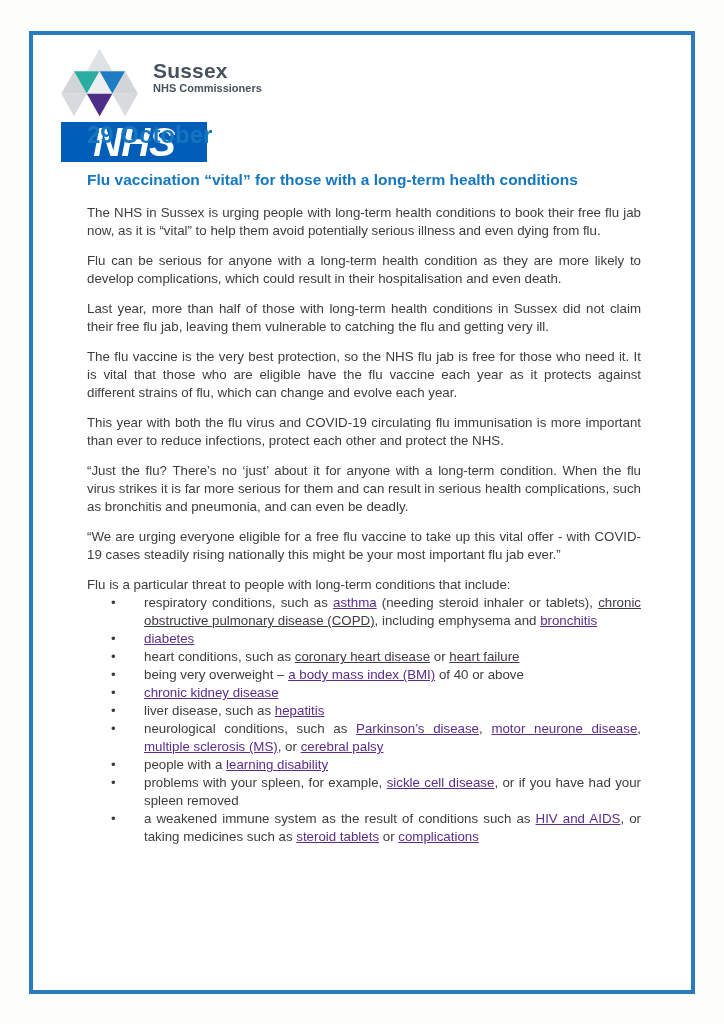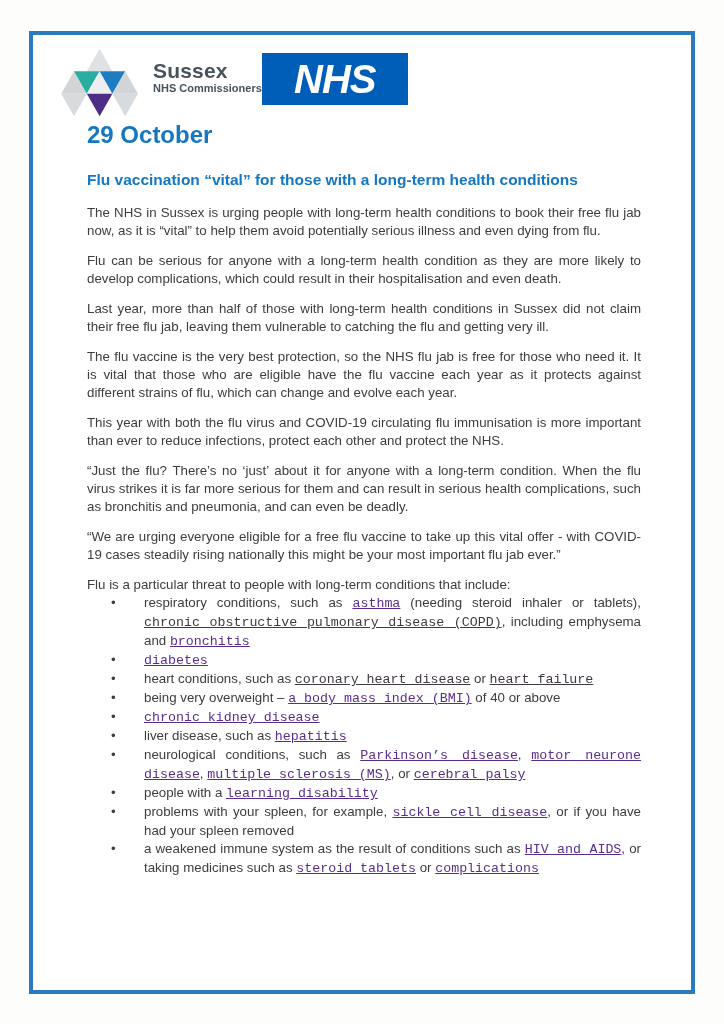--- a/index.html
+++ b/index.html
@@ -7,39 +7,39 @@
     --body_text:#3d3d3c; --link_purple:#5b2d8a; --link_dark:#403a42;
     --logo_teal:#28ada0; --logo_blue:#1e7cc2; --logo_purple:#4e2d87;
     --sussex_text:#47525e;
   }
   *{margin:0;padding:0;box-sizing:border-box;}
   html,body{background:#fdfdfc;}
   .page{position:relative;width:724px;height:1024px;background:#fdfdfc;overflow:hidden;
         font-family:"Liberation Sans",sans-serif;}
   .frame{position:absolute;left:29px;top:31px;width:666px;height:963px;
          border:4px solid var(--border_blue);background:#ffffff;}
-  .header-row{margin:13px 14px 0 28px;display:flex;align-items:flex-start;height:72px;}
+  .header-row{margin:13px 0 0 28px;display:flex;justify-content:space-between;align-items:flex-start;height:72px;flex-direction:column;}
   .sussex-logo{display:flex;align-items:flex-start;gap:14px;}
   .sussex-logo svg{display:block;}
   .sussex-text{margin-top:12px;}
   .sussex-name{font-size:21px;font-weight:bold;color:var(--sussex_text);line-height:22px;letter-spacing:.2px;}
   .sussex-sub{font-size:11px;font-weight:bold;color:var(--sussex_text);line-height:13px;}
   .nhs-logo{width:146px;height:52px;margin-top:5px;background:var(--nhs_blue);color:#fff;
             display:flex;align-items:center;justify-content:center;
             font-weight:bold;font-style:italic;font-size:40px;line-height:1;letter-spacing:-1px;}
   .content{margin:0 50px 0 54px;color:var(--body_text);}
   .page-title{margin-top:25px;font-size:30px;line-height:34px;font-weight:bold;color:var(--title_blue);letter-spacing:-.3px;}
   .page-date{margin-top:3px;font-size:24px;line-height:24px;font-weight:bold;color:var(--title_blue);}
   .article-heading{margin-top:23px;margin-bottom:14px;font-size:15.5px;line-height:20px;font-weight:bold;color:var(--title_blue);}
   .para{font-size:13.3px;line-height:18px;text-align:justify;margin-bottom:12px;}
   .para.tight{margin-bottom:0;}
   ul.cond-list{list-style:none;margin:0;padding-left:57px;}
   ul.cond-list li{position:relative;font-size:13.3px;line-height:18px;text-align:justify;}
   ul.cond-list li::before{content:"\2022";position:absolute;left:-33px;top:0;color:var(--body_text);}
-  a.lnk{text-decoration:underline;cursor:pointer;font-family:Liberation Mono, monospace;}
+  a.lnk{text-decoration:underline;cursor:pointer;}
   a.lnk.purple{color:var(--link_purple);}
   a.lnk.dark{color:var(--link_dark);}
 </style>
 </head>
 <body>
 
 <div class="page">
   <div class="frame">
 
     <div class="header-row">

